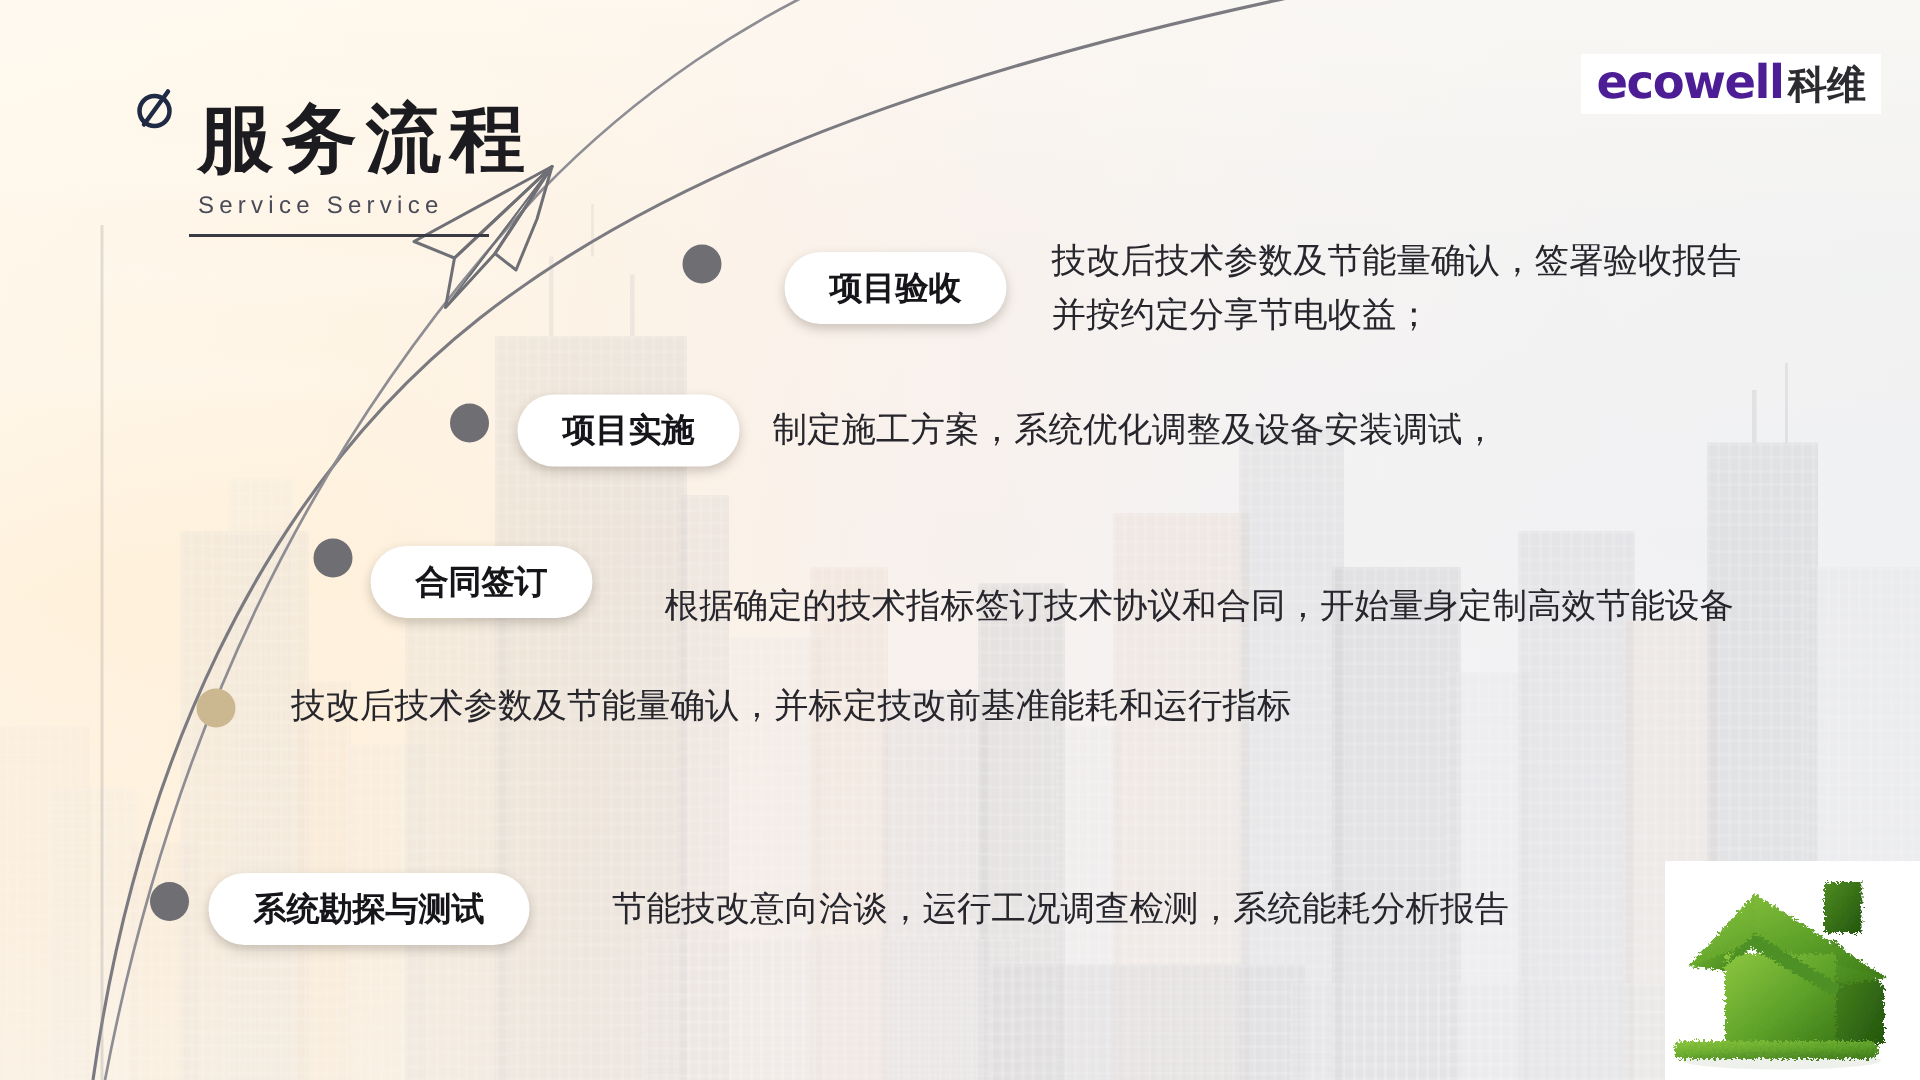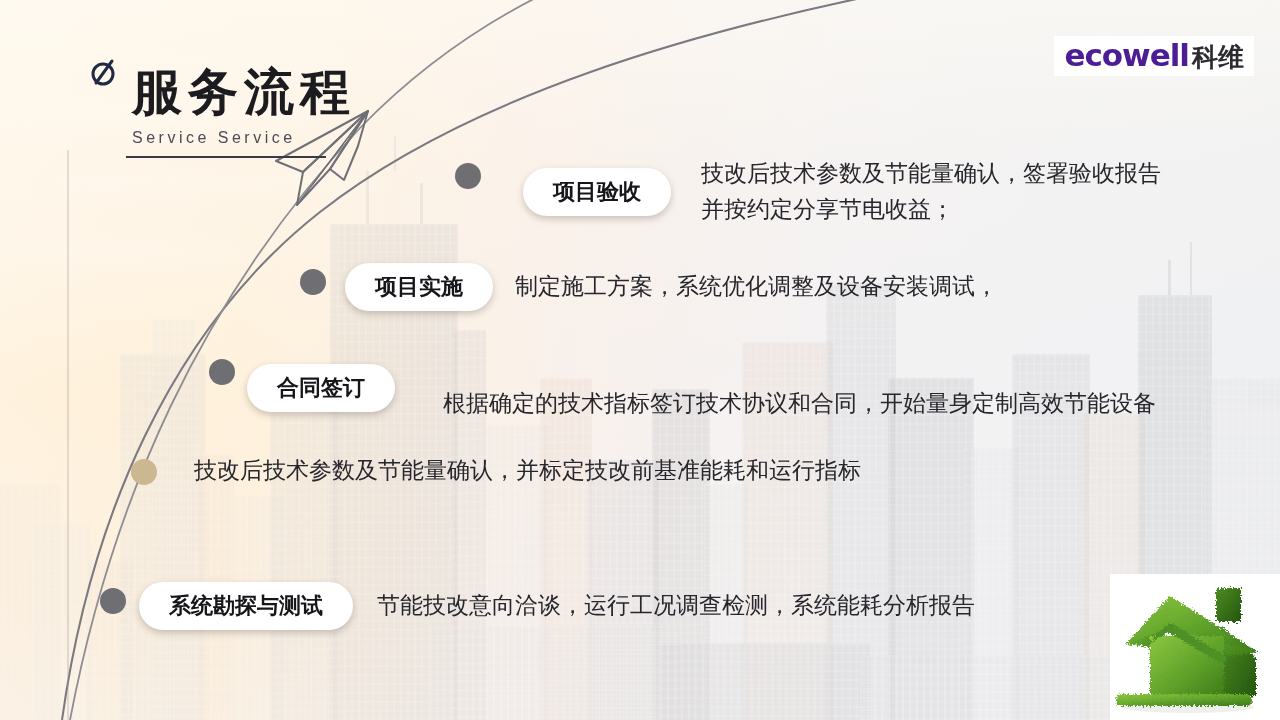--- a/index.html
+++ b/index.html
@@ -170,21 +170,21 @@
   }
   .dot {
     position:absolute;
     width:26px; height:26px; border-radius:50%;
     background:#6e6e73;
     z-index:2;
   }
   .dot.tan { background:#cbb891; }
 
   
-  #step5 { left:139px; top:582px; }           
+  #step5 { left:139px; top:582px;gap:31px; }           
   #step4 { left:172px; top:453px; }           
   #step3 { left:247px; top:354px;gap:28px; }           
   #step2 { left:345px; top:263px; }           
   #step1 { left:523px; top:156px; }           
 
   #step1 .desc { margin-left:30px; }
   #step2 .desc { margin-left:22px; }
   #step3 .desc { margin-left:20px;margin-top:32px; }
   #step4 .desc { margin-left:22px; }
   #step5 .desc { margin-left:24px;text-align:center; }

